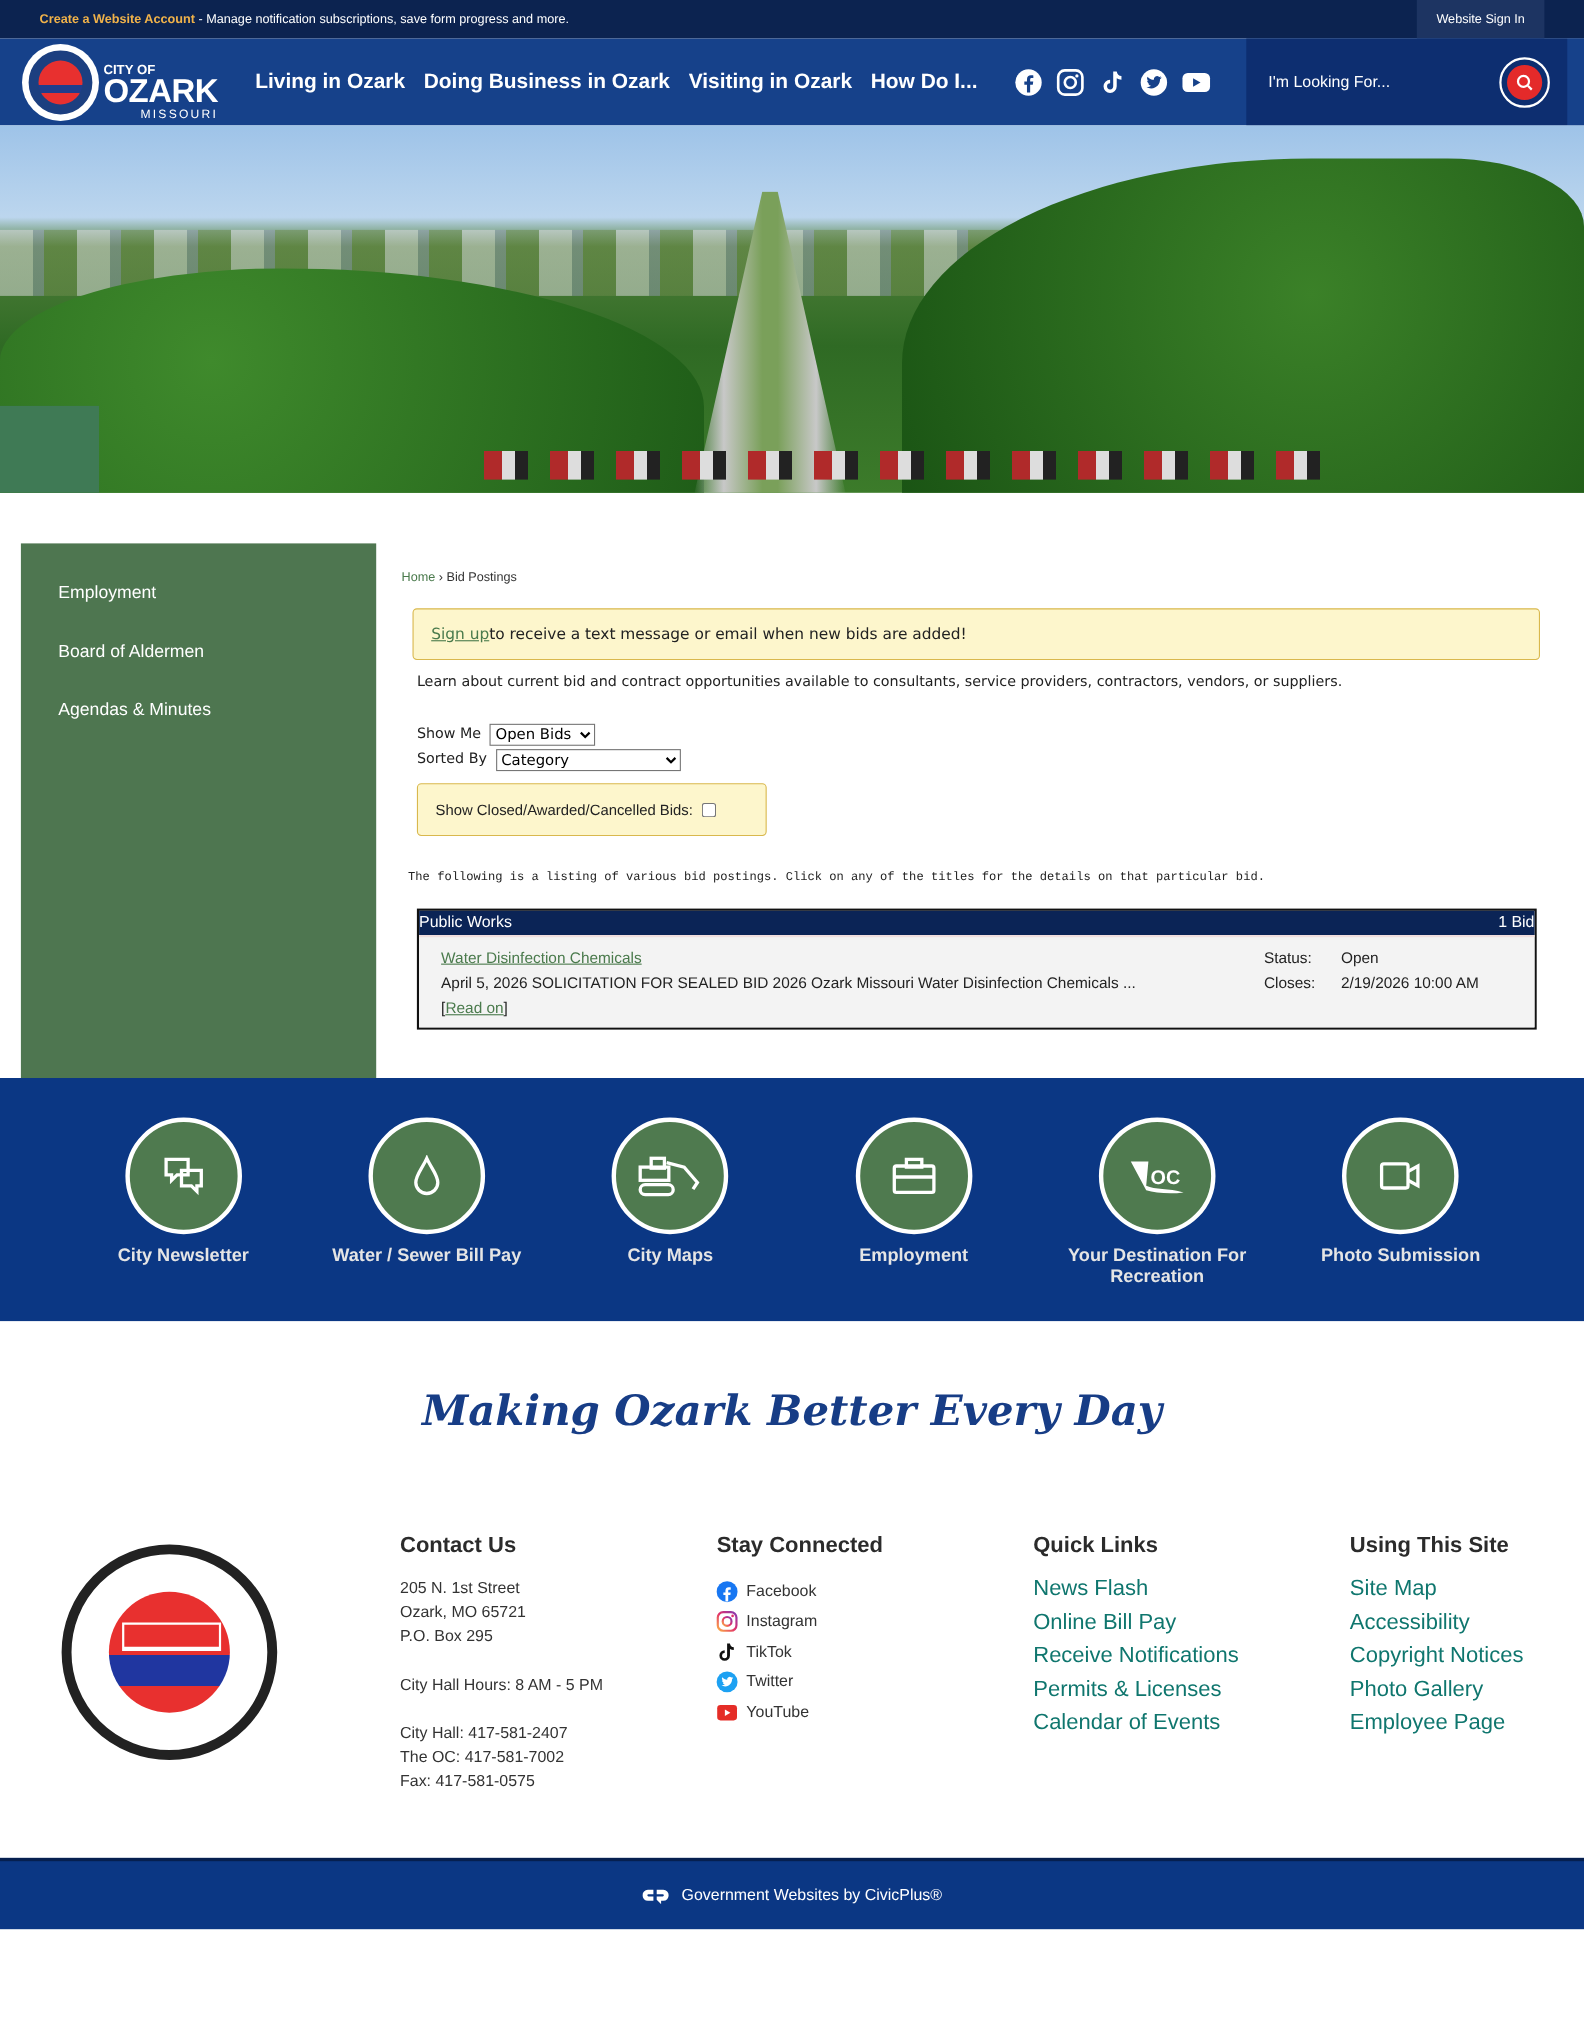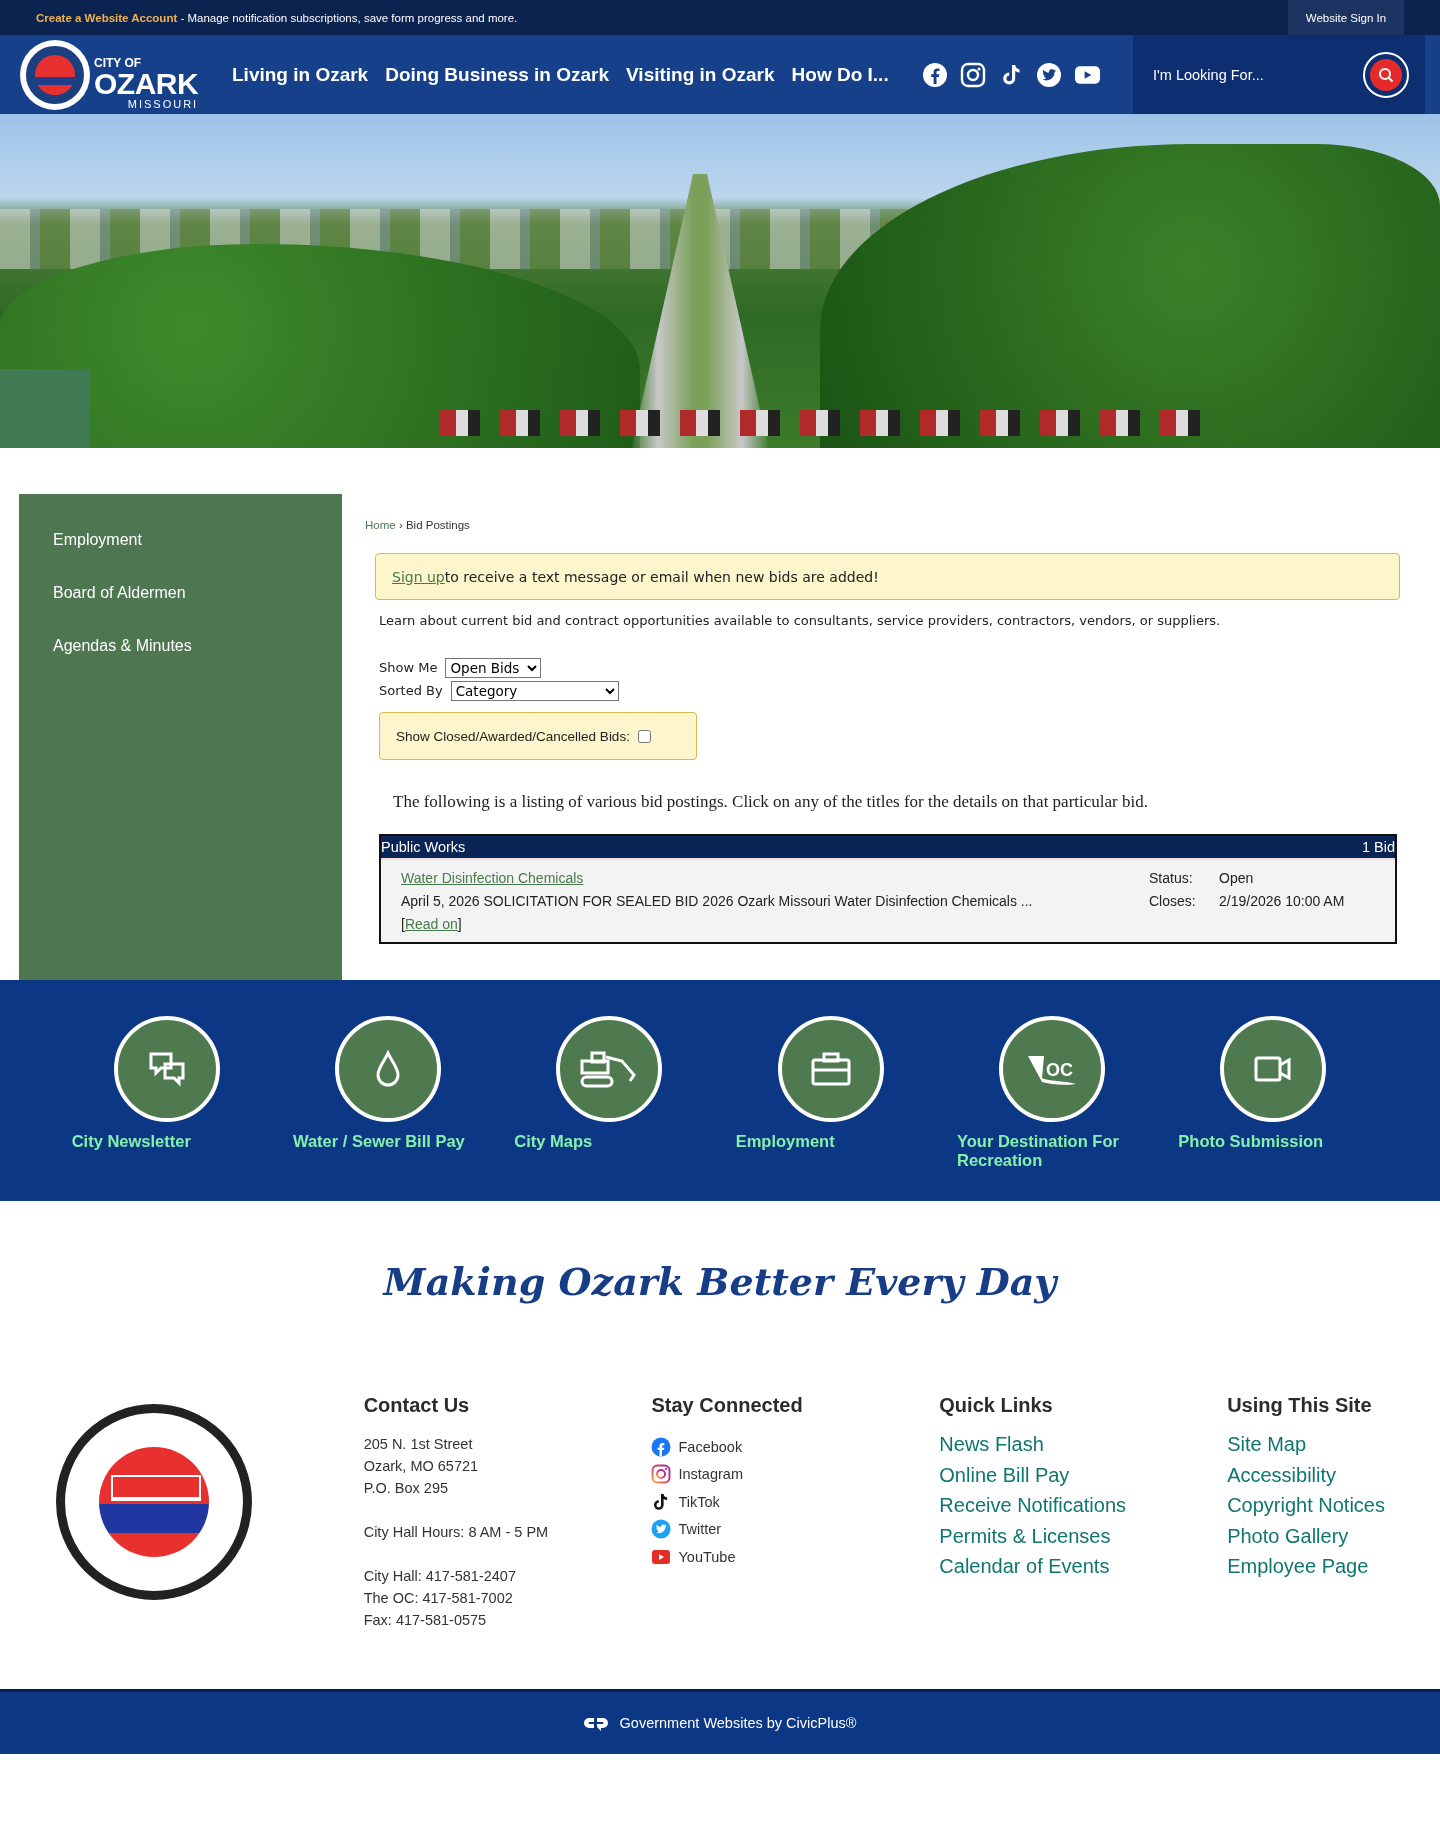--- a/index.html
+++ b/index.html
@@ -46,32 +46,32 @@
 .crumb{font-size:11.5px;margin-top:25px;color:#333}
 .crumb a{color:#4a7a4c}
 .notice{margin-top:22px;background:#fdf6cc;border:1px solid #d9b84d;border-radius:4px;height:47px;display:flex;align-items:center;padding-left:16px;font-size:14px;font-family:"DejaVu Sans",sans-serif;margin-left:10px;width:1025px}
 .notice a{color:#4a7a4c;text-decoration:underline}
 .intro{margin:13px 0 0 14px;font-size:13px;font-family:"DejaVu Sans",sans-serif}
 .filters{margin:28px 0 0 14px;font-size:13px;font-family:"DejaVu Sans",sans-serif}
 .filters .row{display:flex;align-items:center;height:23px}
 .filters select{margin-left:8px;font-size:13.5px;font-family:"DejaVu Sans",sans-serif;height:20px;border:1px solid #767676;background:#fff}
 .closed{margin:10px 0 0 14px;width:318px;height:48px;background:#fdf6cc;border:1px solid #d9b84d;border-radius:4px;display:flex;align-items:center;padding-left:16px;font-size:13.5px}
 .closed input{margin-left:8px;width:13px;height:13px}
-.listing{margin:32px 0 0 28px;font-size:17px;font-family:Liberation Serif, serif}
+.listing{margin:32px 0 0 6px;font-size:11px;font-family:Liberation Mono, monospace}
 .bidtable{margin:22px 0 0 14px;width:1018px;border:2px solid #111}
 .bidhead{height:22px;background:#0b2456;color:#fff;display:flex;justify-content:space-between;align-items:center;padding:0 0;font-size:14.5px}
 .bidrow{background:#f3f3f3;display:flex;padding:7px 20px 6px 20px;border-top:2px solid #f0dede;font-size:14px}
 .bidrow .left{flex:1;line-height:23px}
 .bidrow .left a{color:#4a7a4c;text-decoration:underline}
 .bidrow .right{width:226px;line-height:23px}
 .bidrow .right .r{display:flex}
 .bidrow .right .k{width:70px}
 
 .quick{height:221px;background:#0b3784;display:flex;justify-content:space-around;padding:36px 56px 0}
-.qi{width:190px;color:#86efac;font-weight:bold;font-size:16.5px}
+.qi{width:190px;text-align:center;color:#e5e5e5;font-weight:bold;font-size:16.5px}
 .qi .circ{width:106px;height:106px;border-radius:50%;border:4px solid #fff;background:#4f7a4f;margin:0 auto 10px;display:flex;align-items:center;justify-content:center}
 .tagline{text-align:center;margin-top:58px;font-family:"DejaVu Serif",serif;font-style:italic;font-weight:bold;font-size:38px;color:#173d86}
 
 .footer{display:flex;padding:90px 0 0 56px;height:385px}
 .fseal{width:196px;height:196px;border-radius:50%;border:9px solid #222;background:#fff;display:flex;align-items:center;justify-content:center;margin-top:10px}
 .fseal .core{width:110px;height:110px;border-radius:50%;background:linear-gradient(#e8302f 0 52%,#2036a0 52% 78%,#e8302f 78%);position:relative}
 .fseal .core::before{content:"";position:absolute;left:12px;top:28px;width:86px;height:20px;border:2px solid #fff;border-bottom-width:4px}
 .fcol{margin-left:75px;width:217px}
 .fcol:first-of-type{margin-left:0}
 .fcol h3{font-size:20px;font-weight:bold;color:#2b2b2b;margin-bottom:16px}

